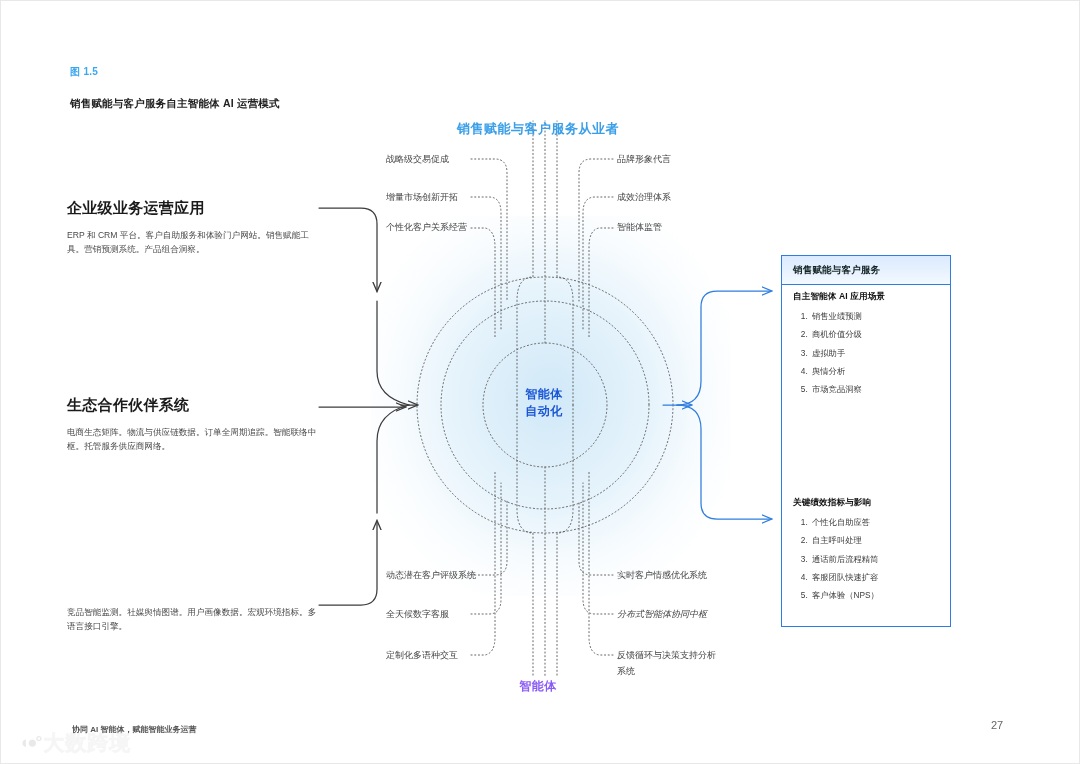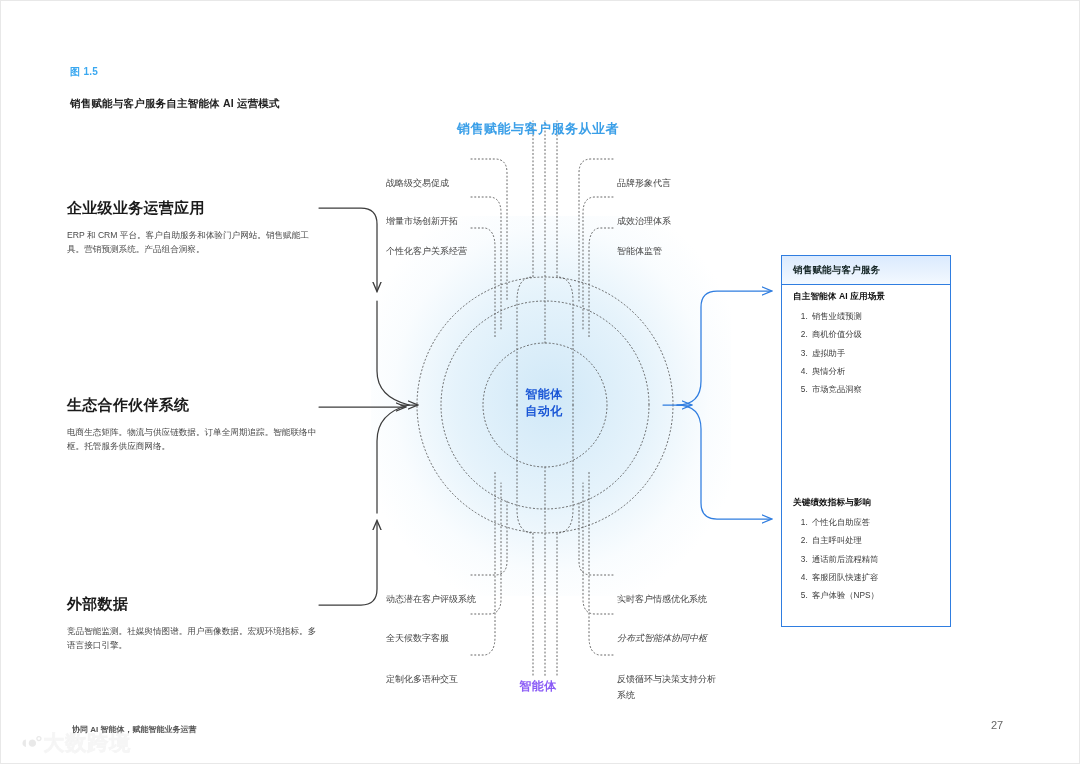--- a/index.html
+++ b/index.html
@@ -33,21 +33,21 @@
   }
   
   .lblock{position:absolute;width:250px;}
   .lblock .h{font-size:15px;font-weight:bold;color:#1b1b1b;letter-spacing:.3px;}
   .lblock .d{margin-top:11px;font-size:8.6px;line-height:1.62;color:#4a4a4a;}
   #lb1{left:66px;top:198px;}
   #lb2{left:66px;top:395px;}
   #lb3{left:66px;top:594px;}
 
   
-  .clabel{position:absolute;font-size:9px;line-height:1.75;color:#444;margin-top:24px;}
+  .clabel{position:absolute;font-size:9px;line-height:1.75;color:#444;}
   .clabel.l{text-align:left;width:105px;}
   .clabel.r{text-align:left;width:105px;}
 
   .hub-title{
     position:absolute;left:0;top:119px;width:1080px;text-align:center;
     font-size:13px;font-weight:bold;color:#3a9fe8;letter-spacing:.5px;
     transform:translateX(-3px);
   }
   .hub-bottom{
     position:absolute;left:0;top:677px;width:1080px;text-align:center;
@@ -173,21 +173,20 @@
 
   <div class="lblock" id="lb1">
     <div class="h">企业级业务运营应用</div>
     <div class="d">ERP 和 CRM 平台。客户自助服务和体验门户网站。销售赋能工具。营销预测系统。产品组合洞察。</div>
   </div>
   <div class="lblock" id="lb2">
     <div class="h">生态合作伙伴系统</div>
     <div class="d">电商生态矩阵。物流与供应链数据。订单全周期追踪。智能联络中枢。托管服务供应商网络。</div>
   </div>
   <div class="lblock" id="lb3">
-    <div class="h">外部数据</div>
     <div class="d">竞品智能监测。社媒舆情图谱。用户画像数据。宏观环境指标。多语言接口引擎。</div>
   </div>
 
   <div class="hub-title">销售赋能与客户服务从业者</div>
   <div class="hub-bottom">智能体</div>
   <div class="core-text">
     <div>智能体</div>
     <div>自动化</div>
   </div>
 

